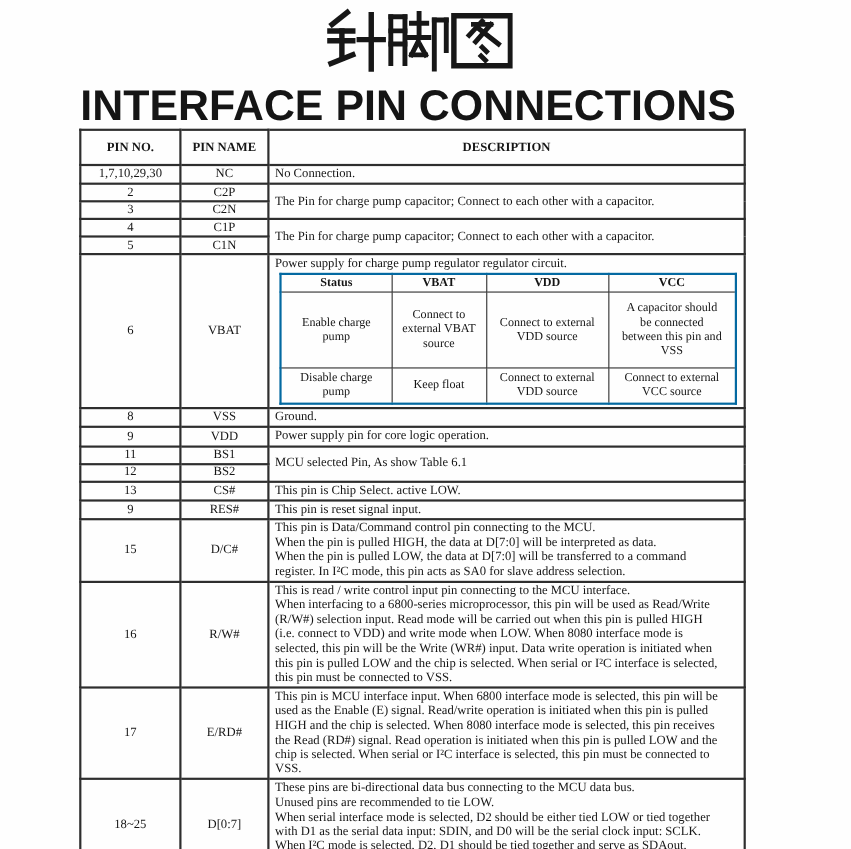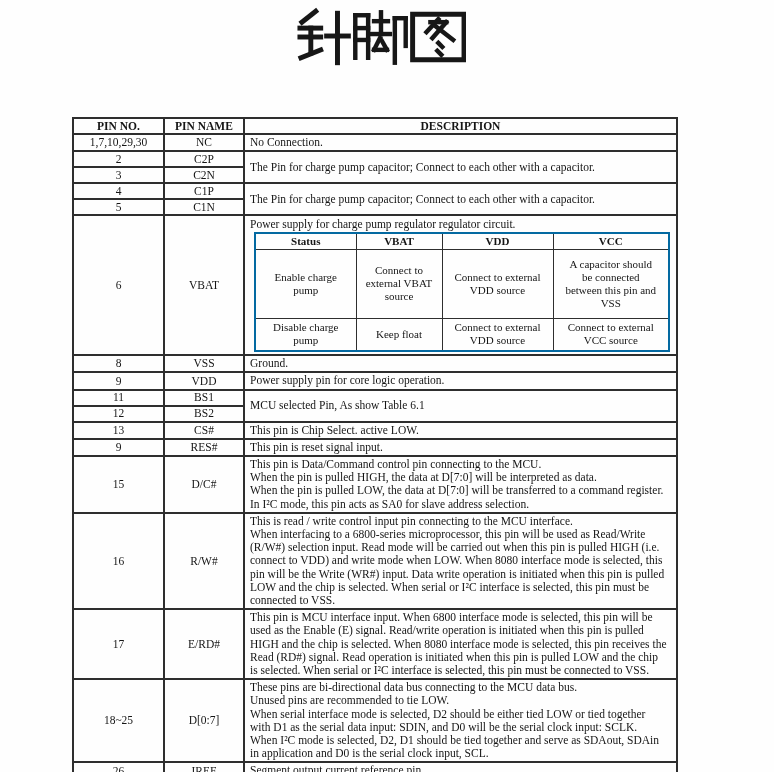--- a/index.html
+++ b/index.html
@@ -48,31 +48,31 @@
   .pin-table col.c-name { width:80px; }
   .pin-table col.c-desc { width:433px; }
   .pin-table th, .pin-table td {
     border:2px solid #2e2e2e;
     vertical-align:middle;
     line-height:13px;
   }
   .pin-table thead th {
     font-weight:bold;
     text-align:center;
-    height:16px;
+    height:32px;
     padding:0;
   }
   .pin-table td.pin, .pin-table td.name {
     text-align:center;
     padding:0;
   }
   .pin-table tr.single td { height:16px; }
   .pin-table td.desc {
     text-align:left;
-    padding:1px 8px 1px 5px;
+    padding:1px 21px 1px 5px;
     white-space:pre-line;
     line-height:13.2px;
   }
   
   td.vbat-desc { padding:0 12px 2px 0; vertical-align:top; }
   .vbat-intro {
     padding:1px 4px 0 5px;
     line-height:14px;
   }
   table.sub-table {
@@ -144,20 +144,21 @@
           <path d="M20,15 H36"></path>
           <path d="M36,15 L22,31"></path>
           <path d="M25,19 L43,33"></path>
           <path d="M28,36 L32,40"></path>
           <path d="M27,44 L31,48"></path>
         </g>
       </g>
     </svg>
   </div>
 
+  <div class="heading">INTERFACE PIN CONNECTIONS</div>
 
   <table class="pin-table">
     <colgroup>
         <col class="c-pin">
         <col class="c-name">
         <col class="c-desc">
       </colgroup>
     <thead>
       <tr>
         <th>PIN NO.</th>

